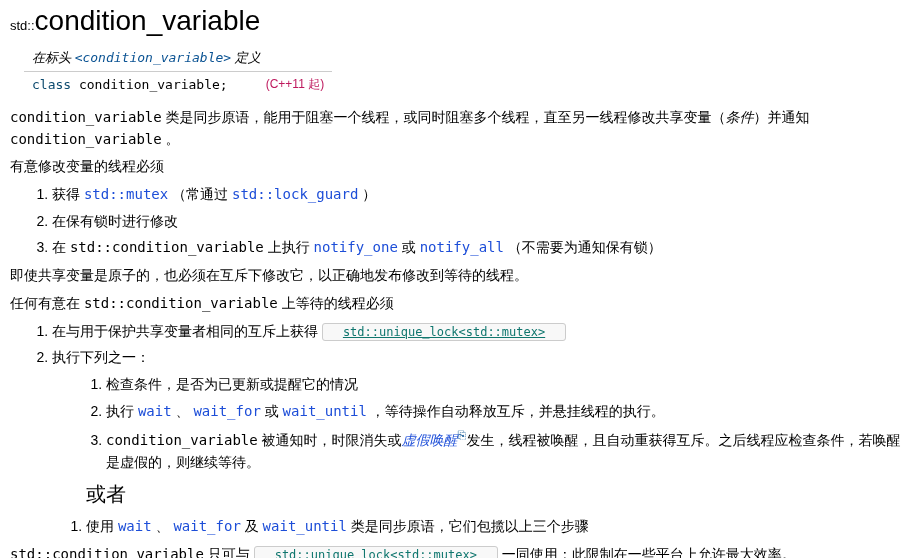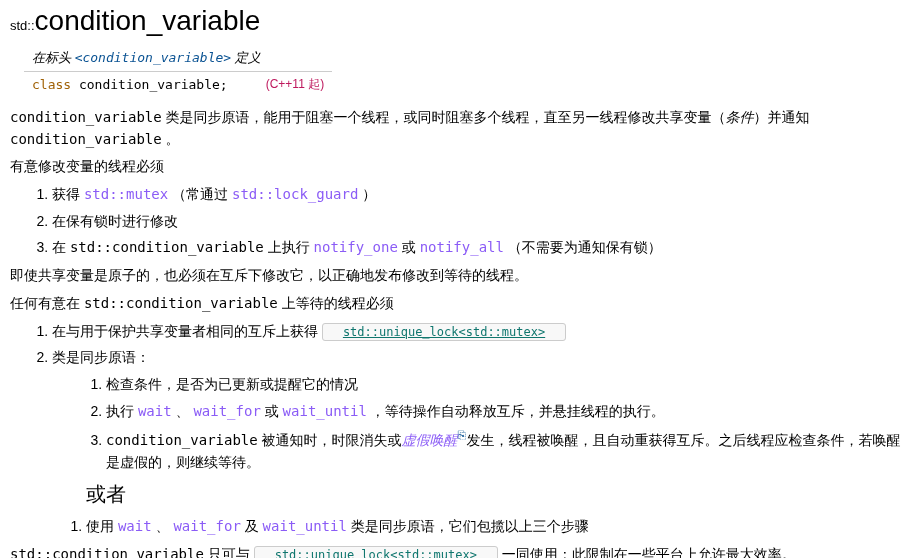--- a/index.html
+++ b/index.html
@@ -36,28 +36,28 @@
     }
     .header-link {
       color: #0B5393;
       text-decoration: none;
       font-family: "DejaVu Sans Mono", Consolas, monospace;
     }
     .code-decl {
       font-family: "DejaVu Sans Mono", Consolas, monospace;
       font-size: 14px;
     }
-    .kw { color: #a16207; }
+    .kw { color: #0c4a6e; }
     .since { color: #be185d; font-size: 12px; margin-top: 31px; }
     .mono { font-family: "DejaVu Sans Mono", Consolas, monospace; }
     p { margin: 6px 0; line-height: 1.55; font-size: 14px; }
     ol { margin: 5px 0 5px 42px; }
     ol ol { margin-left: 54px; }
     li { margin: 5px 0; line-height: 1.55; font-size: 14px; }
-    .link { color: #8b5cf6; text-decoration: none; }
+    .link { color: #1d4ed8; text-decoration: none; }
     .code-box {
       font-family: "DejaVu Sans Mono", Consolas, monospace;
       background: #f8f8f8;
       border: 1px solid #ccc;
       border-radius: 3px;
       padding: 1px 20px;
       color: #0f766e;
       font-size: 12px;
     }
     .italic { font-style: italic; }
@@ -112,21 +112,21 @@
 
 <p>即使共享变量是原子的，也必须在互斥下修改它，以正确地发布修改到等待的线程。</p>
 
 <p>
   <span>任何有意在 </span><span class="mono">std::condition_variable</span><span> 上等待的线程必须</span>
 </p>
 <ol>
   <li>
     <span>在与用于保护共享变量者相同的互斥上获得 </span><a href="#" class="code-box">std::unique_lock&lt;std::mutex&gt;</a>
   </li>
-  <li>类是同步原语：</li>
+  <li>执行下列之一：</li>
   <ol>
     <li>检查条件，是否为已更新或提醒它的情况</li>
     <li>
       <span>执行 </span><a href="#" class="link mono">wait</a><span> 、 </span><a href="#" class="link mono">wait_for</a><span> 或 </span><a href="#" class="link mono">wait_until</a><span> ，等待操作自动释放互斥，并悬挂线程的执行。</span>
     </li>
     <li>
       <span class="mono">condition_variable</span><span> 被通知时，时限消失或</span><a href="#" class="link italic">虚假唤醒</a><span class="ext-icon">⎘</span><span>发生，线程被唤醒，且自动重获得互斥。之后线程应检查条件，若唤醒是虚假的，则继续等待。</span>
     </li>
   </ol>
 </ol>

